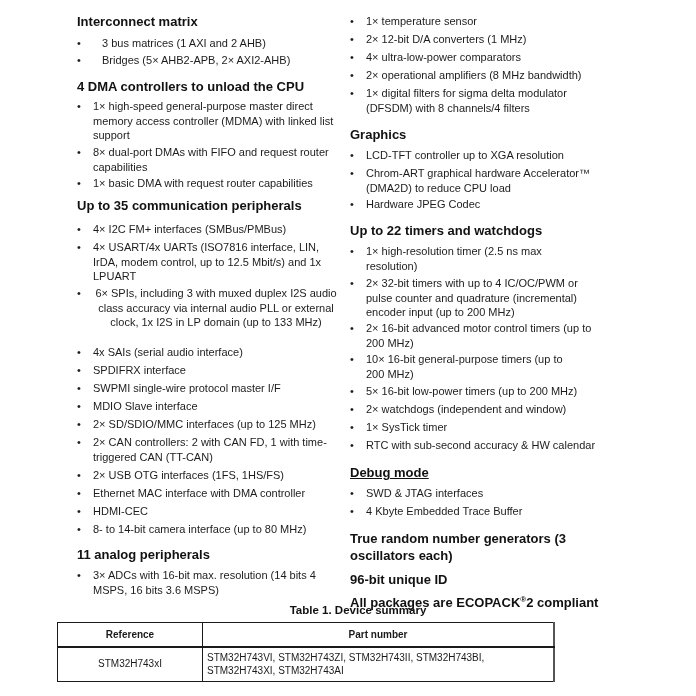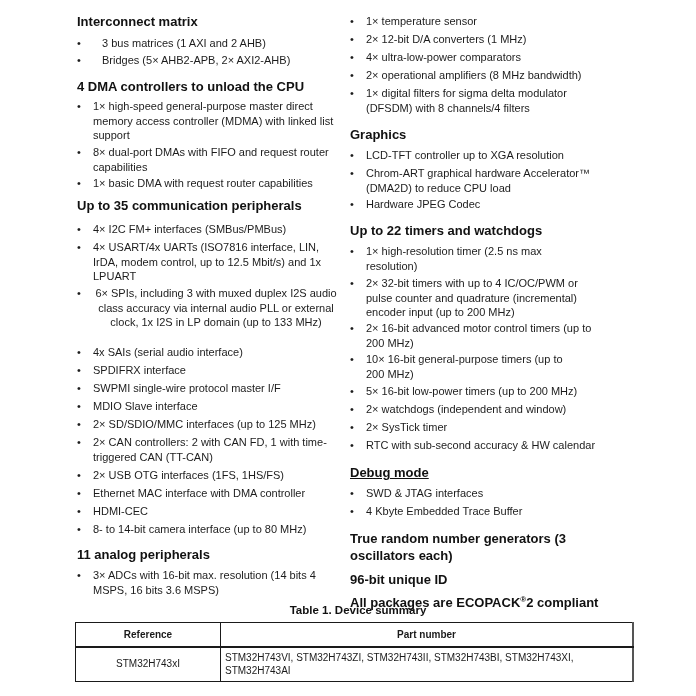--- a/index.html
+++ b/index.html
@@ -57,22 +57,22 @@
     font-weight: bold;
     font-size: 11.5px;
     line-height: 14px;
     color: #111;
     padding-left: 20px;
     box-sizing: border-box;
   }
   table.summary {
     position: absolute;
     top: 622px;
-    left: 75px;
-    width: 559px;
+    left: 57px;
+    width: 498px;
     border-collapse: collapse;
     font-size: 10px;
     color: #1a1a1a;
     border-radius: 22px;
   }
   table.summary th, table.summary td {
     border: 1px solid #1a1a1a;
   }
   table.summary th {
     font-weight: bold;
@@ -245,21 +245,21 @@
   <div class="item" style="top:384px; left:0; width:285px;">
     <span class="bullet">•</span>
     <span class="txt" style="padding-left:16px;">5× 16-bit low-power timers (up to 200 MHz)</span>
   </div>
   <div class="item" style="top:402px; left:0; width:285px;">
     <span class="bullet">•</span>
     <span class="txt" style="padding-left:16px;">2× watchdogs (independent and window)</span>
   </div>
   <div class="item" style="top:420px; left:0; width:285px;">
     <span class="bullet">•</span>
-    <span class="txt" style="padding-left:16px;">2× SysTick timer</span>
+    <span class="txt" style="padding-left:16px;">1× SysTick timer</span>
   </div>
   <div class="item" style="top:438px; left:0; width:285px;">
     <span class="bullet">•</span>
     <span class="txt" style="padding-left:16px;">RTC with sub-second accuracy &amp; HW calendar</span>
   </div>
 
   <div class="section-title" style="top:464px;text-decoration:underline;">Debug mode</div>
   <div class="item" style="top:486px; left:0; width:285px;">
     <span class="bullet">•</span>
     <span class="txt" style="padding-left:16px;">SWD &amp; JTAG interfaces</span>

